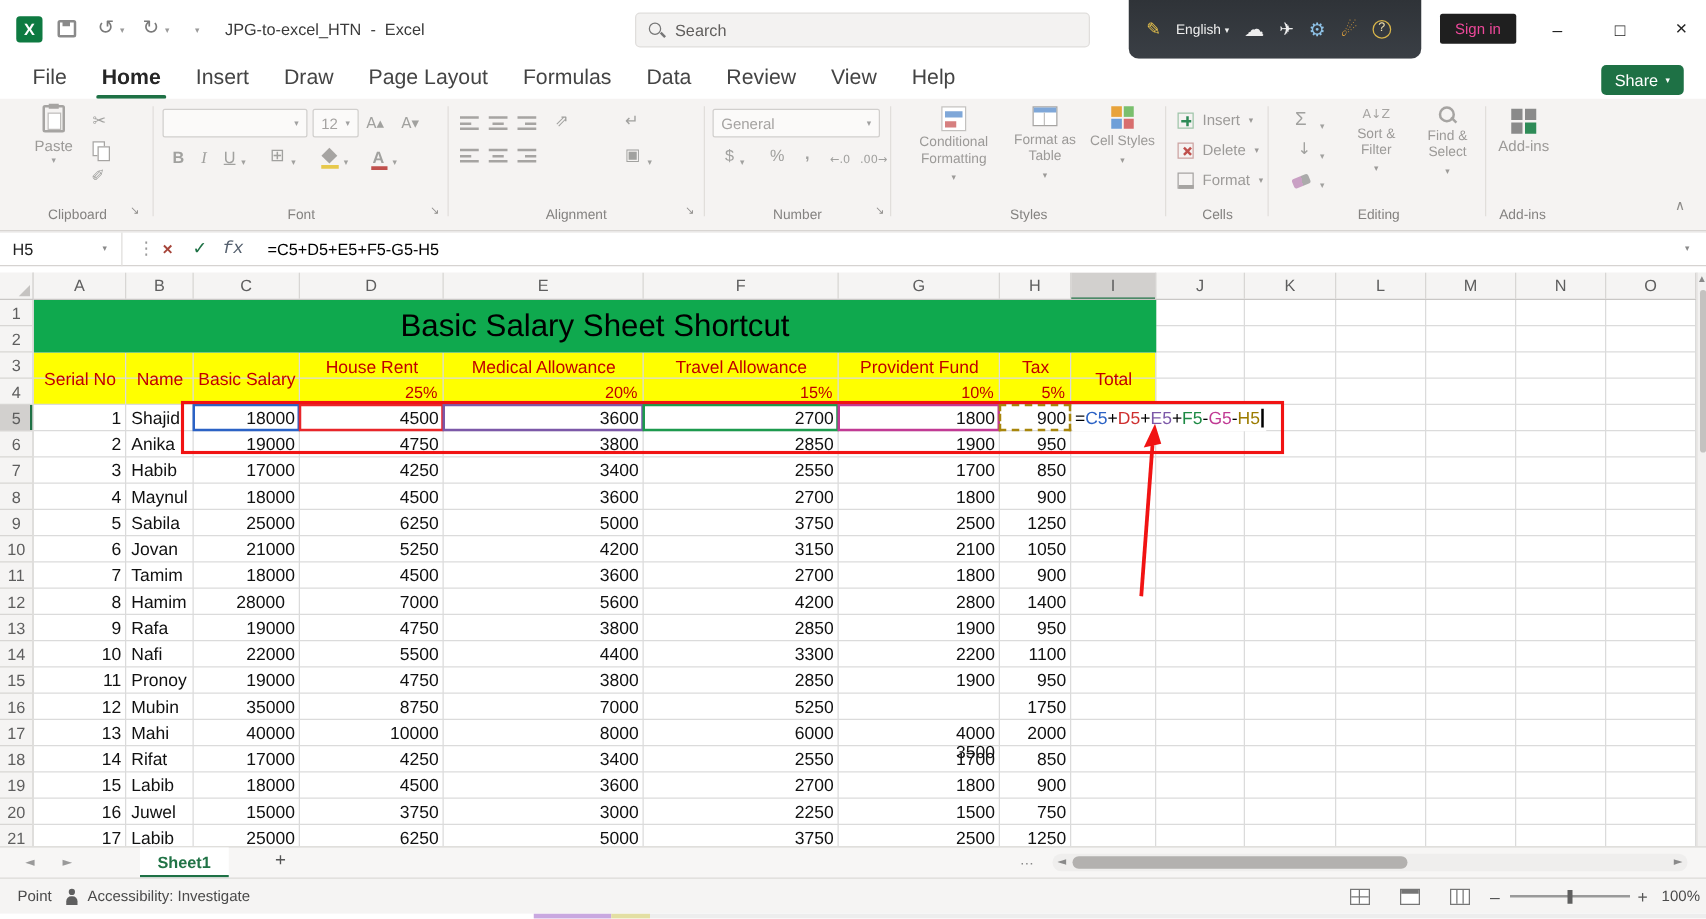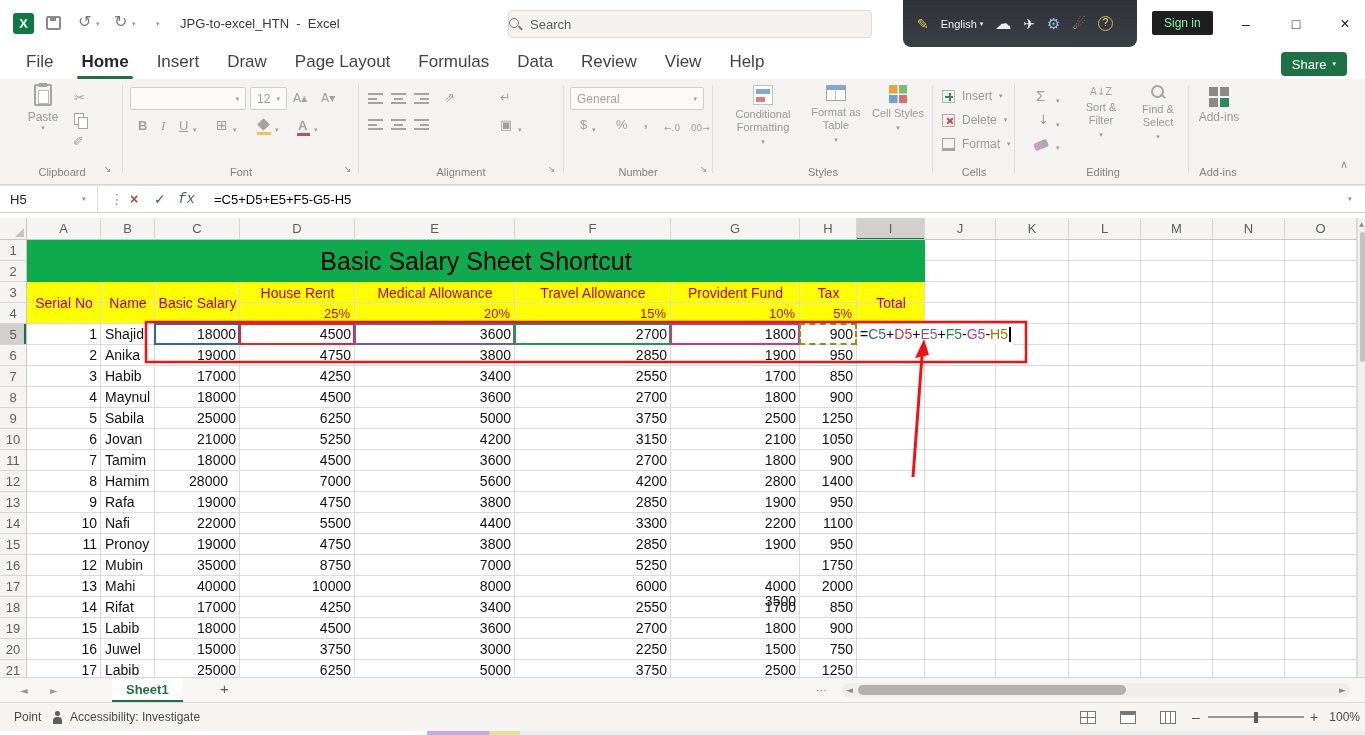--- a/index.html
+++ b/index.html
@@ -10,28 +10,28 @@
 .ic{font-family:"DejaVu Sans",sans-serif}
 
 
 .titlebar{left:0;top:0;width:1365px;height:47px;background:#fff}
 .xlicon{left:13px;top:13px;width:21px;height:21px;background:#0E7A41;border-radius:3px;color:#fff;font-weight:700;font-size:13px;text-align:center;line-height:21px}
 .floppy{width:15px;height:14px;border:2px solid #8a8a8a;border-radius:2px;position:relative}
 .floppy::before{content:"";position:absolute;left:2px;top:-1px;width:6px;height:4px;background:#8a8a8a}
 .qat{color:#7a7a7a;font-size:16px;line-height:18px}
 .tinycaret{color:#9a9a9a;font-size:7px}
 .apptitle{font-size:13px;color:#3a3a3a;white-space:pre}
-.search{background:#F3F2F1;border:1px solid #E0DEDC;border-radius:4px;display:flex;align-items:center;gap:8px;padding:0 0;font-size:13px;color:#605E5C}
+.search{background:#F3F2F1;border:1px solid #E0DEDC;border-radius:4px;display:flex;align-items:center;gap:8px;padding:0 10px;font-size:13px;color:#605E5C}
 .mag{width:13px;height:13px;position:relative;display:inline-block;flex:0 0 auto}
 .mag::before{content:"";position:absolute;left:0;top:0;width:8px;height:8px;border:1.5px solid #767676;border-radius:50%}
 .mag::after{content:"";position:absolute;left:8.5px;top:9px;width:5px;height:1.5px;background:#767676;transform:rotate(45deg)}
 .overlay{background:linear-gradient(#2F3338,#3A3F45);border-radius:0 0 8px 8px;display:flex;align-items:center;gap:12px;padding:0 14px;color:#EDEDED}
 .ovl-lang{font-size:11px;color:#F0F0F0;display:flex;align-items:center;gap:3px}
 .helpcirc{width:15px;height:15px;border:1.5px solid #D8B54A;border-radius:50%;font-size:10px;line-height:12px;text-align:center;color:#F3E3B0}
-.signin{background:#1F1F1F;color:#86efac;font-size:12px;padding:5px 12px;border-radius:2px}
+.signin{background:#1F1F1F;color:#ec4899;font-size:12px;padding:5px 12px;border-radius:2px}
 .winbtn{width:32px;height:30px;text-align:center;line-height:30px;font-size:14px;color:#222}
 
 
 .rtabs{left:0;top:47px;width:1365px;height:32px;display:flex;align-items:flex-end;padding-left:12px;background:#fff;position:absolute}
 .rtab{padding:7px 14px;font-size:17px;color:#444;position:relative}
 .rtab.active{font-weight:700;color:#262626}
 .rtab.active::after{content:"";position:absolute;left:10px;right:10px;bottom:0;height:3px;background:#1E7145;border-radius:2px}
 .share{position:absolute;top:52px;right:18px;height:24px;background:#1E7145;color:#fff;border-radius:4px;display:flex;align-items:center;gap:6px;padding:0 11px;font-size:13px}
 
 

